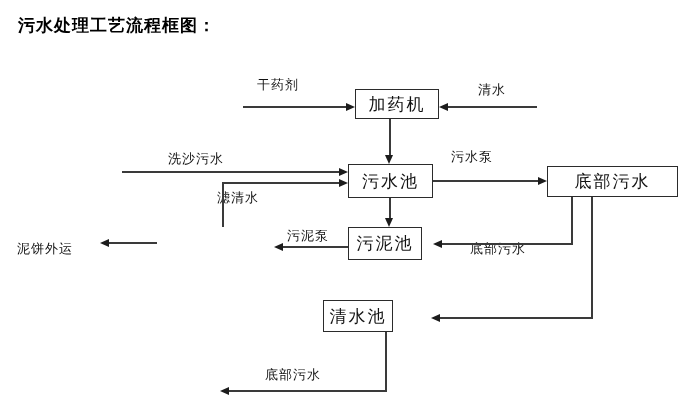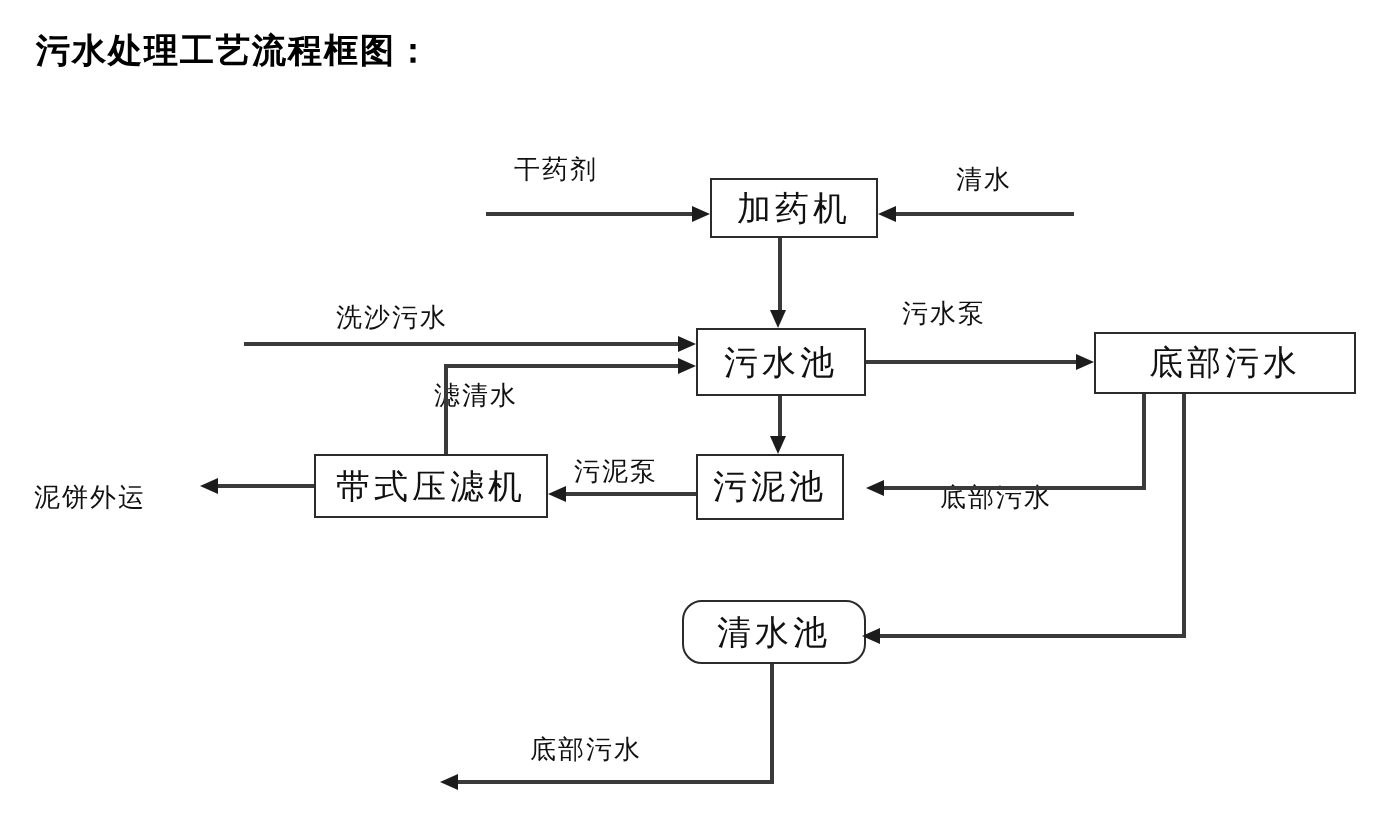--- a/index.html
+++ b/index.html
@@ -36,23 +36,22 @@
   <div class="title" style="left:18px;top:14px;">污水处理工艺流程框图：</div>
 
   <div class="box" style="left:355px;top:89px;width:84px;height:30px;">加药机</div>
 
   <div class="box" style="left:348px;top:164px;width:85px;height:34px;">污水池</div>
 
   <div class="box" style="left:547px;top:166px;width:131px;height:31px;">底部污水</div>
 
   <div class="box" style="left:348px;top:227px;width:74px;height:33px;">污泥池</div>
 
-  <div class="box" style="left:157px;top:227px;width:117px;height:32px;">带式压滤机</div>
 
-  <div class="box" style="left:341px;top:300px;width:92px;height:32px;border-radius:10px;">清水池</div>
+  <div class="box" style="left:323px;top:300px;width:70px;height:32px;">清水池</div>
 
   <div class="lbl" style="left:257px;top:76px;">干药剂</div>
   <div class="lbl" style="left:478px;top:81px;text-align:right;">清水</div>
   <div class="lbl" style="left:168px;top:150px;">洗沙污水</div>
   <div class="lbl" style="left:451px;top:148px;">污水泵</div>
   <div class="lbl" style="left:217px;top:189px;">滤清水</div>
   <div class="lbl" style="left:287px;top:227px;">污泥泵</div>
   <div class="lbl" style="left:470px;top:240px;">底部污水</div>
   <div class="lbl" style="left:17px;top:240px;text-align:right;">泥饼外运</div>
   <div class="lbl" style="left:265px;top:366px;">底部污水</div>

